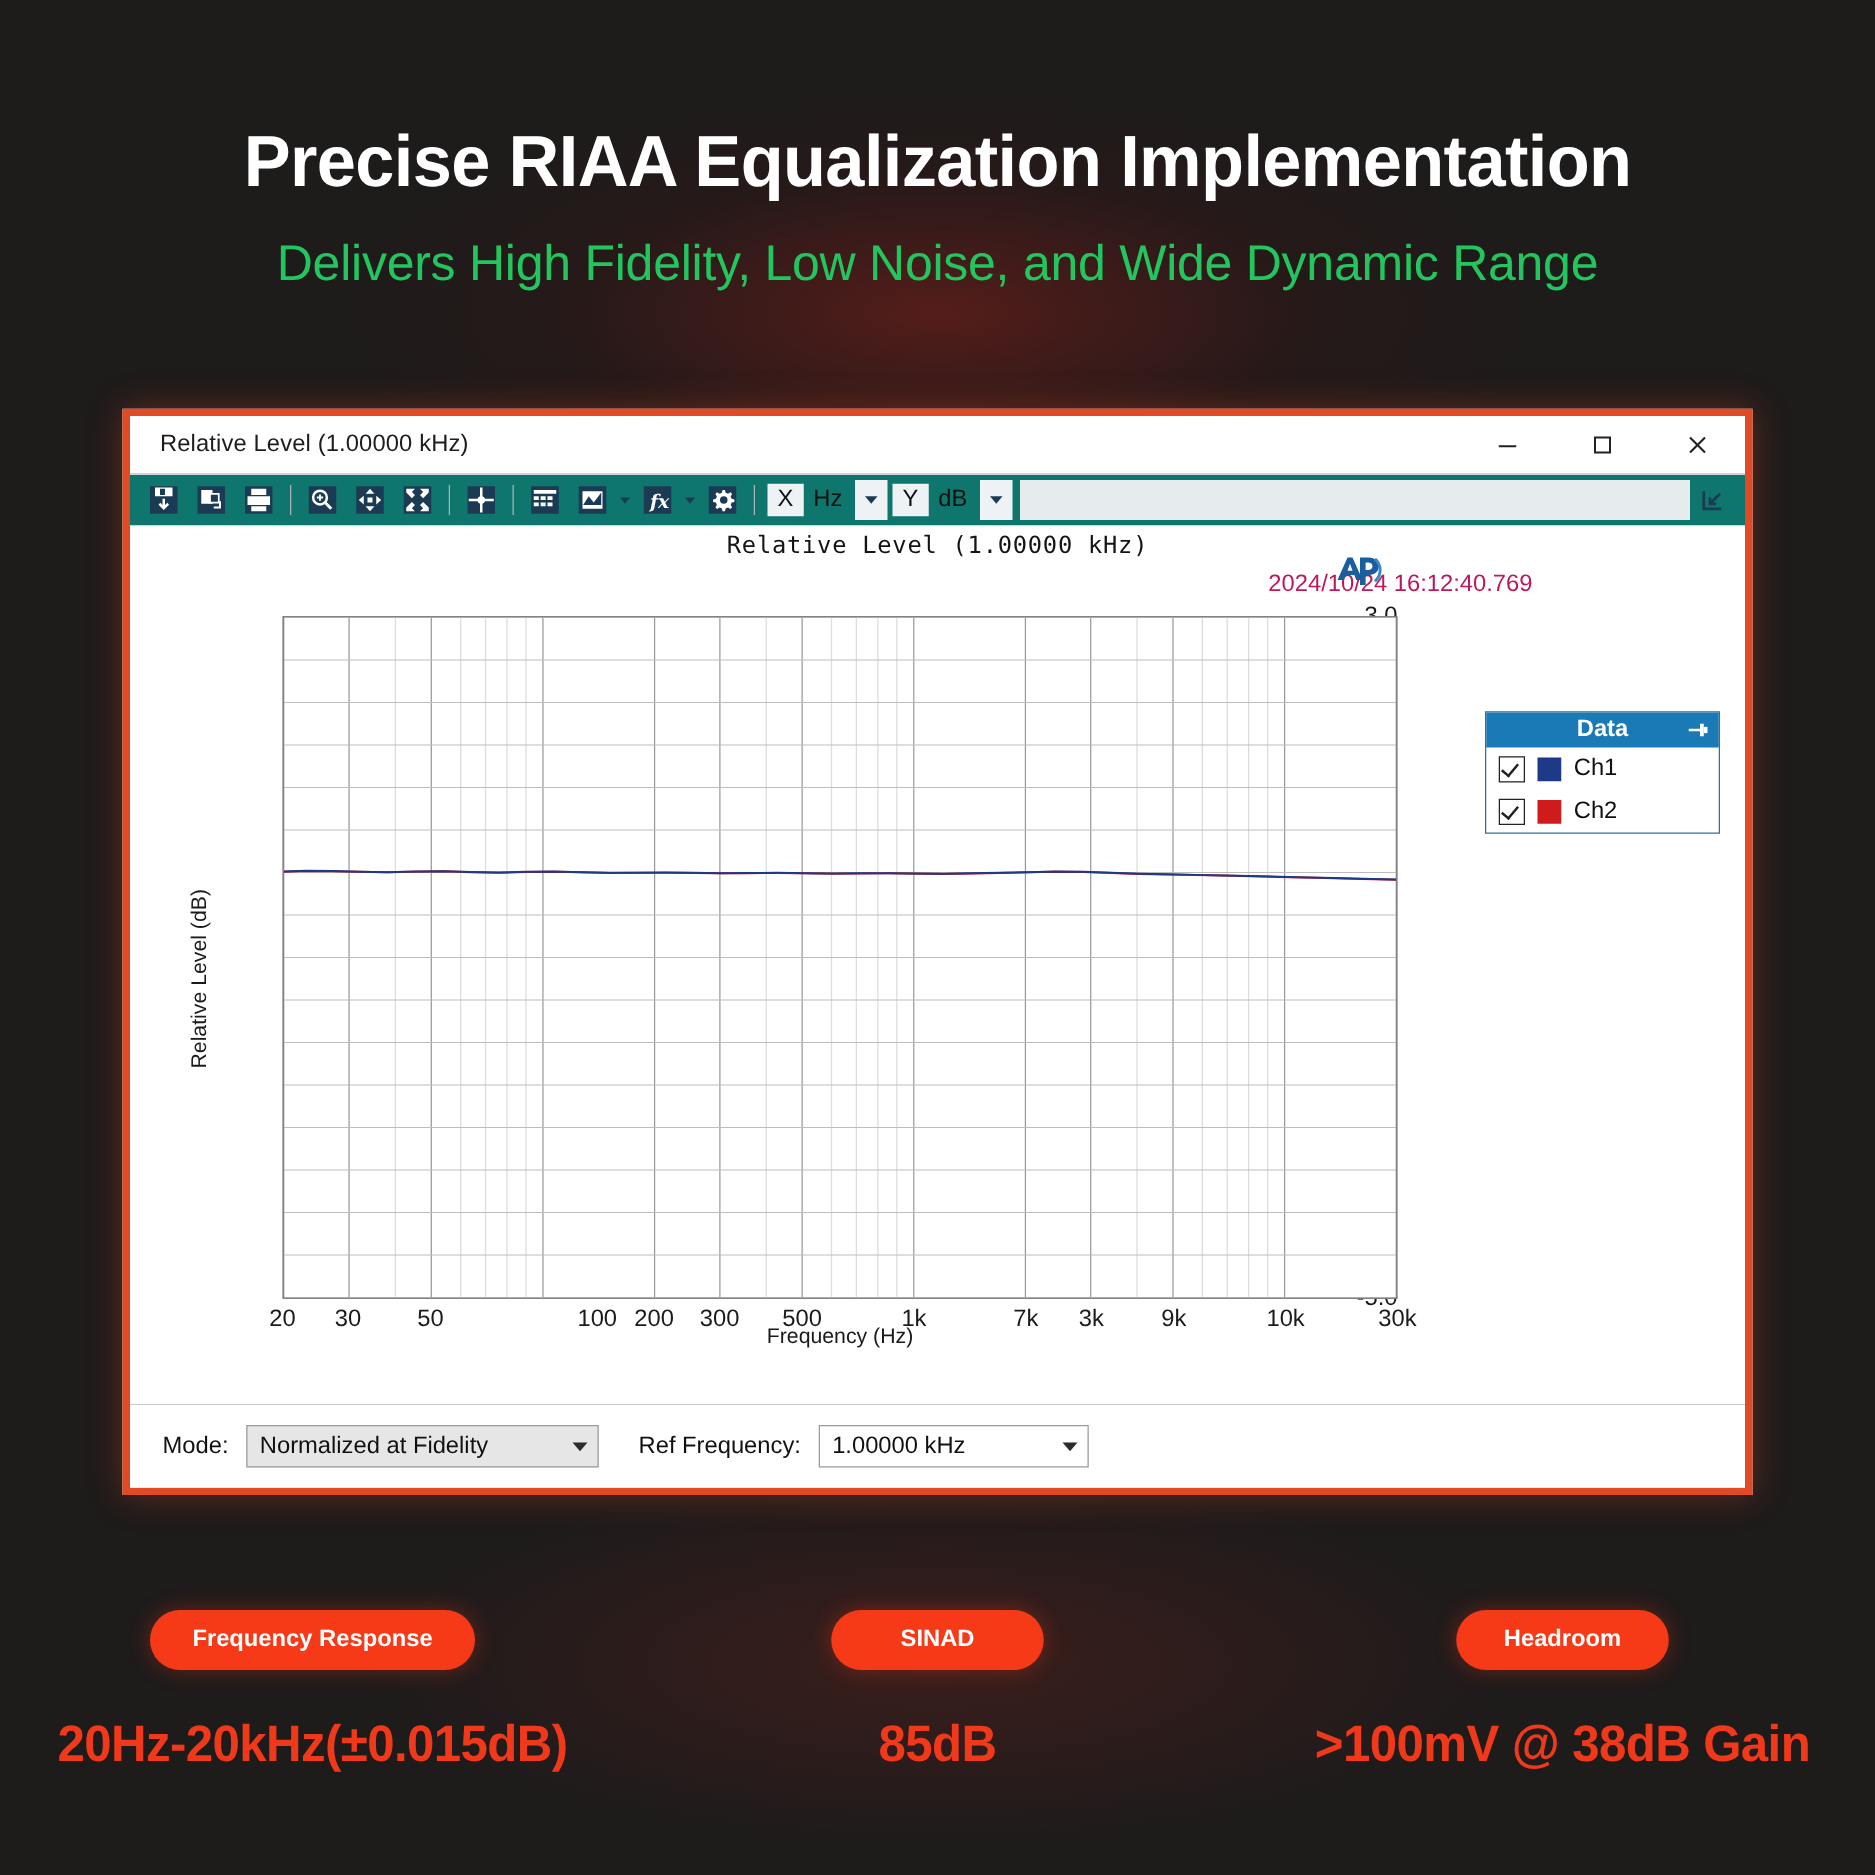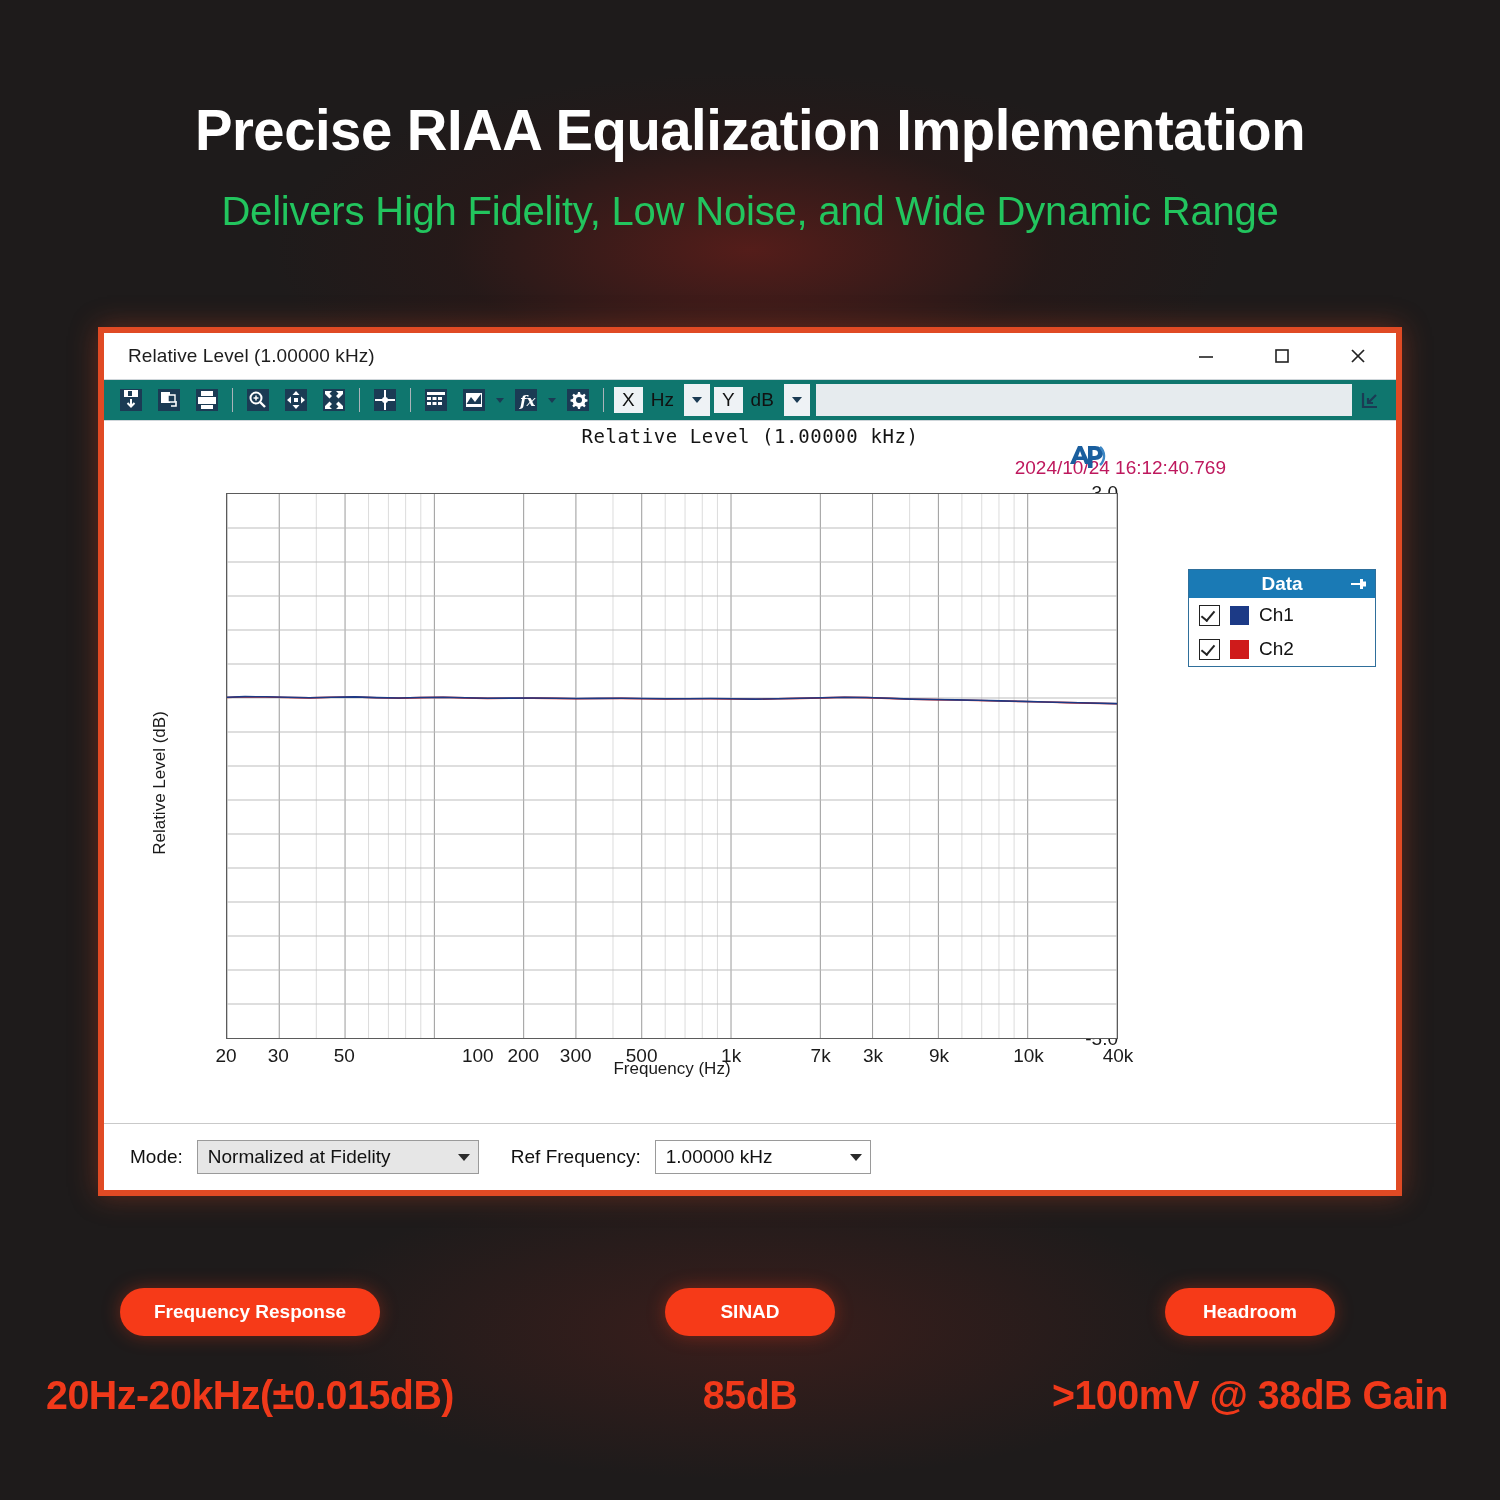--- a/index.html
+++ b/index.html
@@ -369,21 +369,21 @@
             <div class="xtick" style="left: 178.321px; top: 562px;">50</div>
             <div class="xtick" style="left: 267.827px; top: 562px; margin-left: 44px;">100</div>
             <div class="xtick" style="left: 357.333px; top: 562px;">200</div>
             <div class="xtick" style="left: 409.691px; top: 562px;">300</div>
             <div class="xtick" style="left: 475.654px; top: 562px;">500</div>
             <div class="xtick" style="left: 565.16px; top: 562px;">1k</div>
             <div class="xtick" style="left: 654.667px; top: 562px;">7k</div>
             <div class="xtick" style="left: 707.024px; top: 562px;">3k</div>
             <div class="xtick" style="left: 772.987px; top: 562px;">9k</div>
             <div class="xtick" style="left: 862.494px; top: 562px;">10k</div>
-            <div class="xtick" style="left: 952px; top: 562px;">40k</div>
+            <div class="xtick" style="left: 952px; top: 562px;">30k</div>
           </div>
         <div class="xlabel">Frequency (Hz)</div>
       </div>
 
       <div class="ap-logo" style="right:286px;top:20px;">
         <svg width="46" height="30" viewBox="0 0 46 30">
           <path d="M6 23 L14 5 L18 5 L26 23 L21 23 L19.5 19 L12.5 19 L11 23 Z M14 15.5 L18 15.5 L16 10 Z" fill="#1a5e9e"></path>
           <path d="M24 5 L31 5 C36 5 39 8 39 12 C39 16 36 19 31 19 L28.5 19 L28.5 27 L24 27 Z M28.5 9 L28.5 15 L30.5 15 C32.5 15 34 13.8 34 12 C34 10.2 32.5 9 30.5 9 Z" fill="#1a5e9e"></path>
           <path d="M36 6 A12 12 0 0 1 36 24" fill="none" stroke="#3d87c4" stroke-width="2.4"></path>
         </svg>

